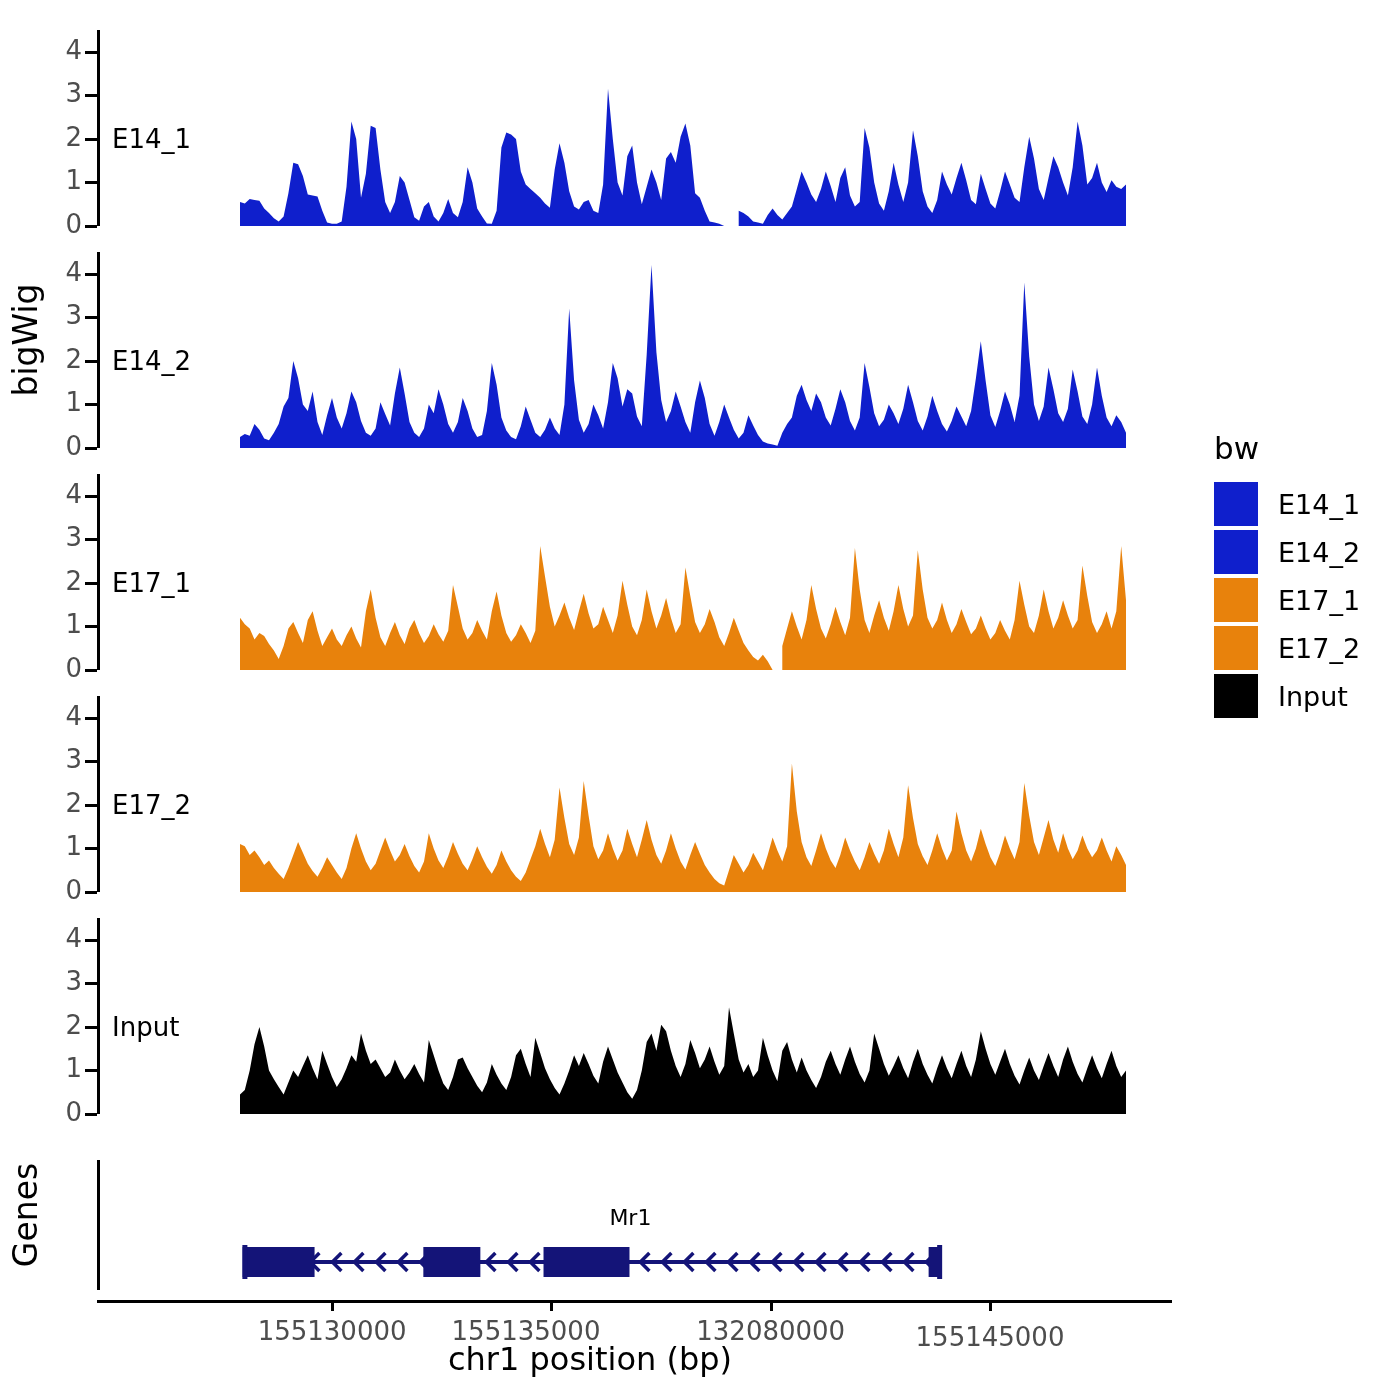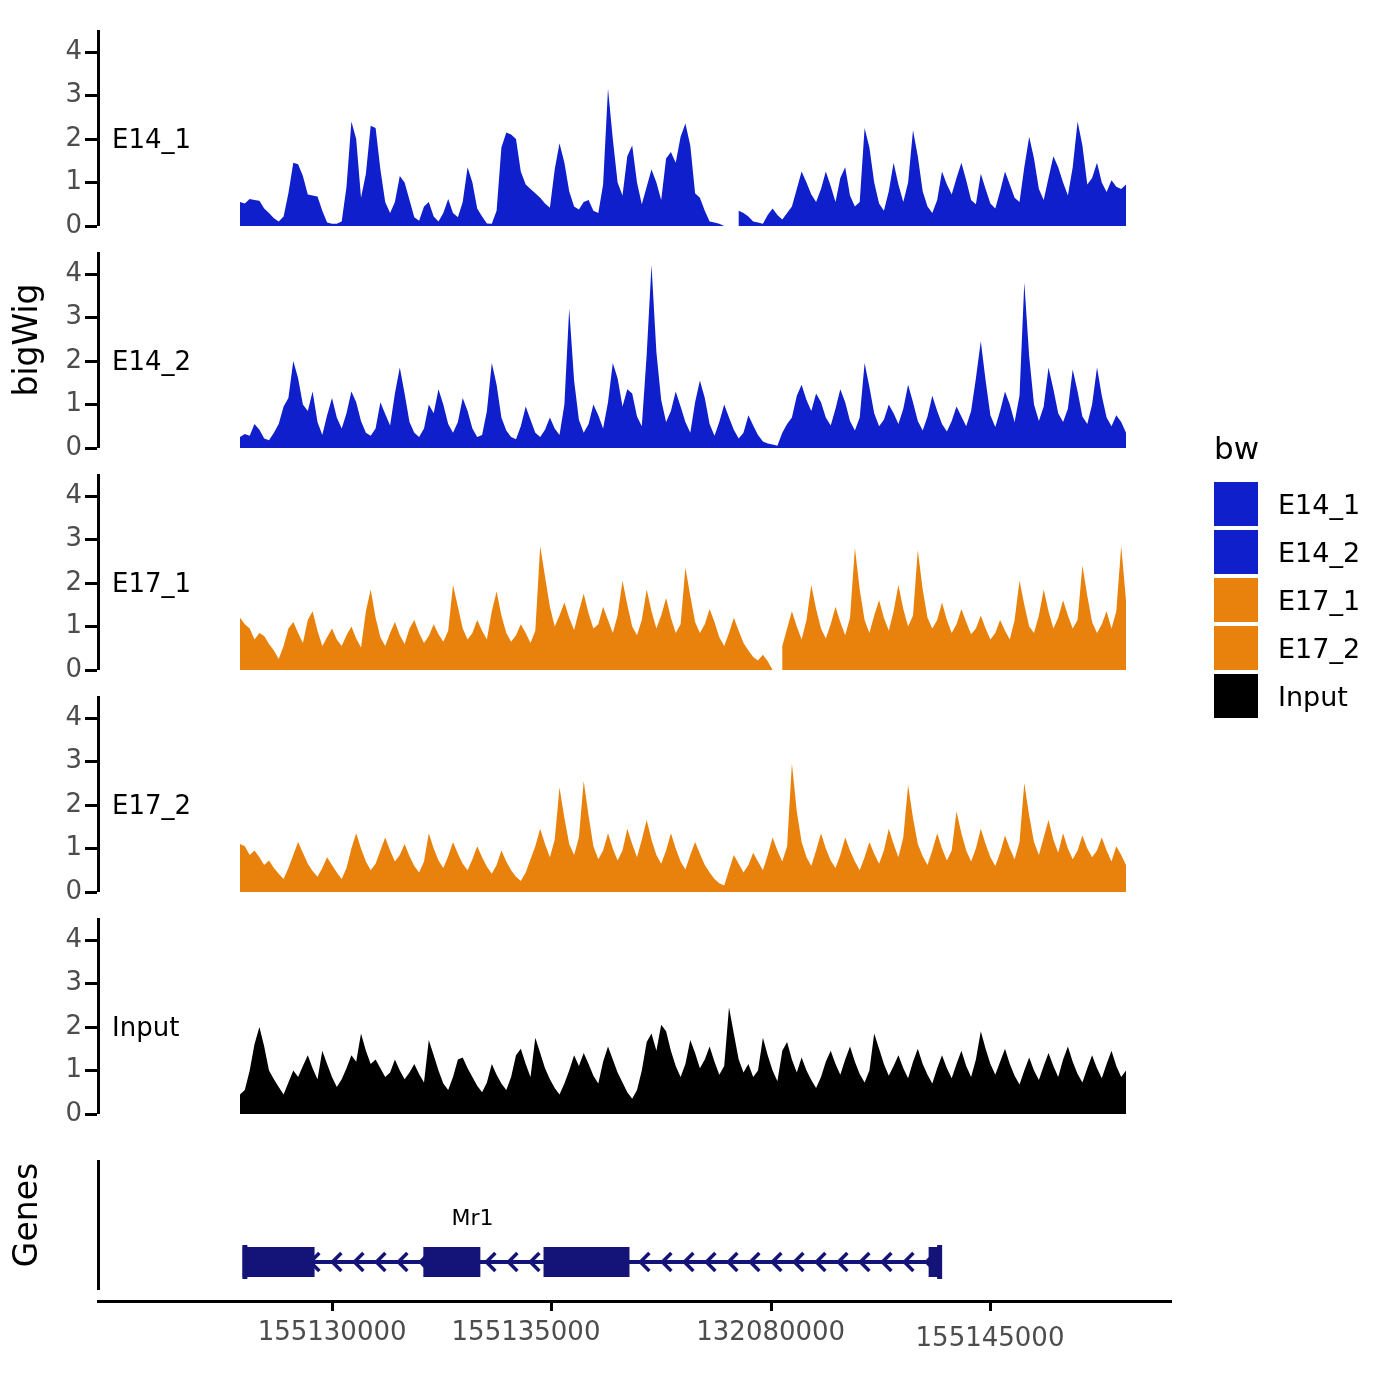--- a/index.html
+++ b/index.html
@@ -54,21 +54,21 @@
   .strip-label{
     position:absolute;
     font-size:26px;color:#000;
     white-space:nowrap;
   }
   .track-svg{position:absolute;left:0;top:0;}
 
   
   .gene-name{
     position:absolute;font-size:22px;color:#000;
-    white-space:nowrap;text-align:left;
+    white-space:nowrap;text-align:right;
   }
 
   
   .xaxis-line{
     position:absolute;left:97px;top:1300px;height:3px;width:1075px;background:#000;
   }
   .xtick{position:absolute;top:1300px;width:3px;height:11px;background:#000;}
   .xticklab{
     position:absolute;top:1316px;
     font-size:26px;color:#4d4d4d;
@@ -90,20 +90,21 @@
     margin-left:20px;font-size:27px;color:#000;white-space:nowrap;
   }
 </style>
 </head>
 <body>
 
 <div id="root">
 
   <div class="ylab-bigwig">bigWig</div>
   <div class="ylab-genes">Genes</div>
+  <div class="xlab">chr1 position (bp)</div>
 
   <div id="panels">
       <div class="panel" style="top: 0px; width: 1400px; height: 1400px;">
         <div class="axis-line" style="top: 30px; height: 196px;"></div>
         <div class="tick" style="top: 225px;"></div>
         <div class="ticklab" style="top: 211px;">0</div>
         <div class="tick" style="top: 181.444px;"></div>
         <div class="ticklab" style="top: 167.444px;">1</div>
         <div class="tick" style="top: 137.889px;"></div>
         <div class="ticklab" style="top: 123.889px;">2</div>

